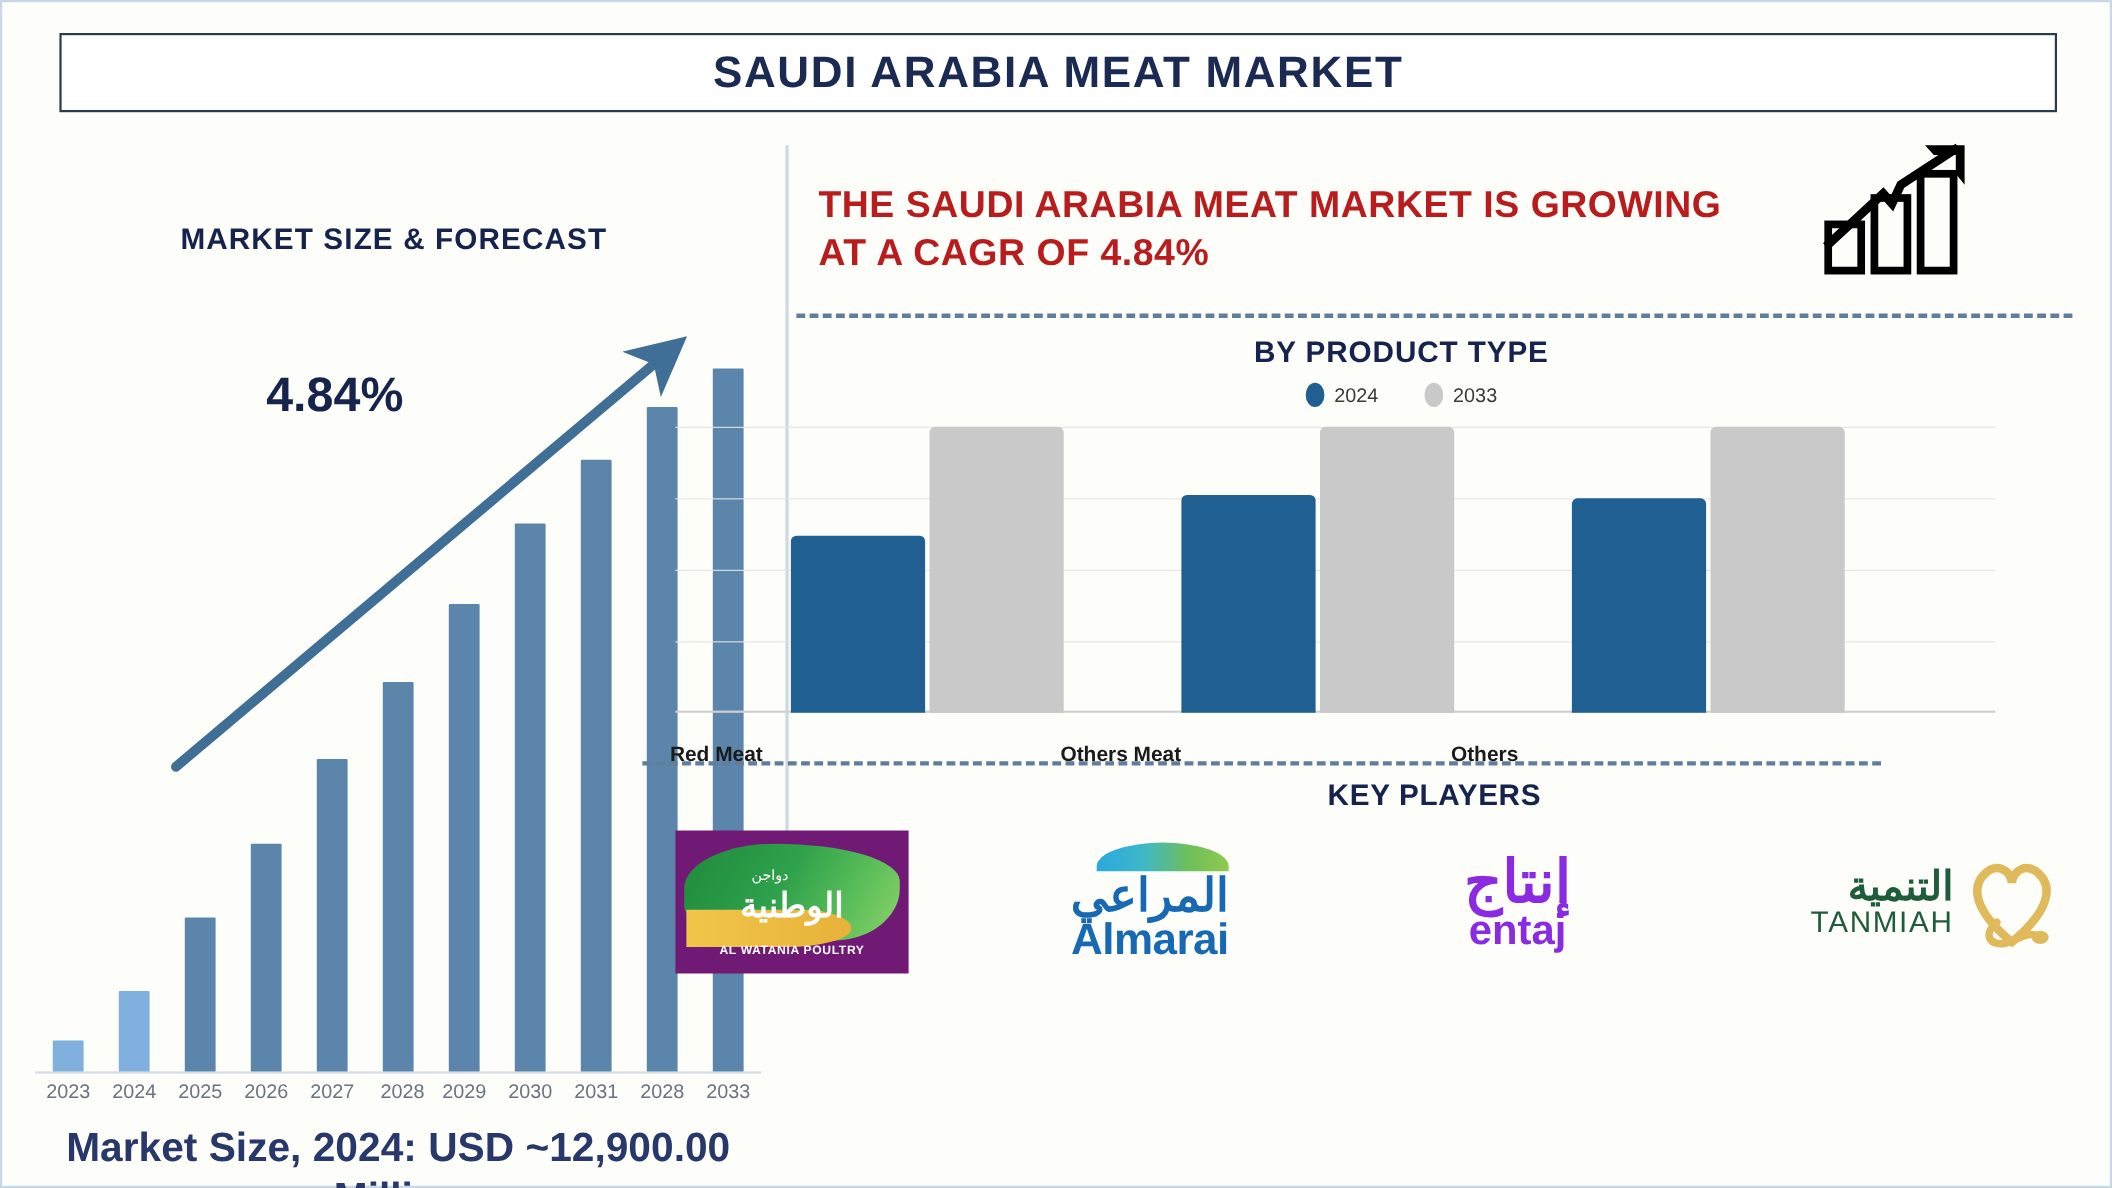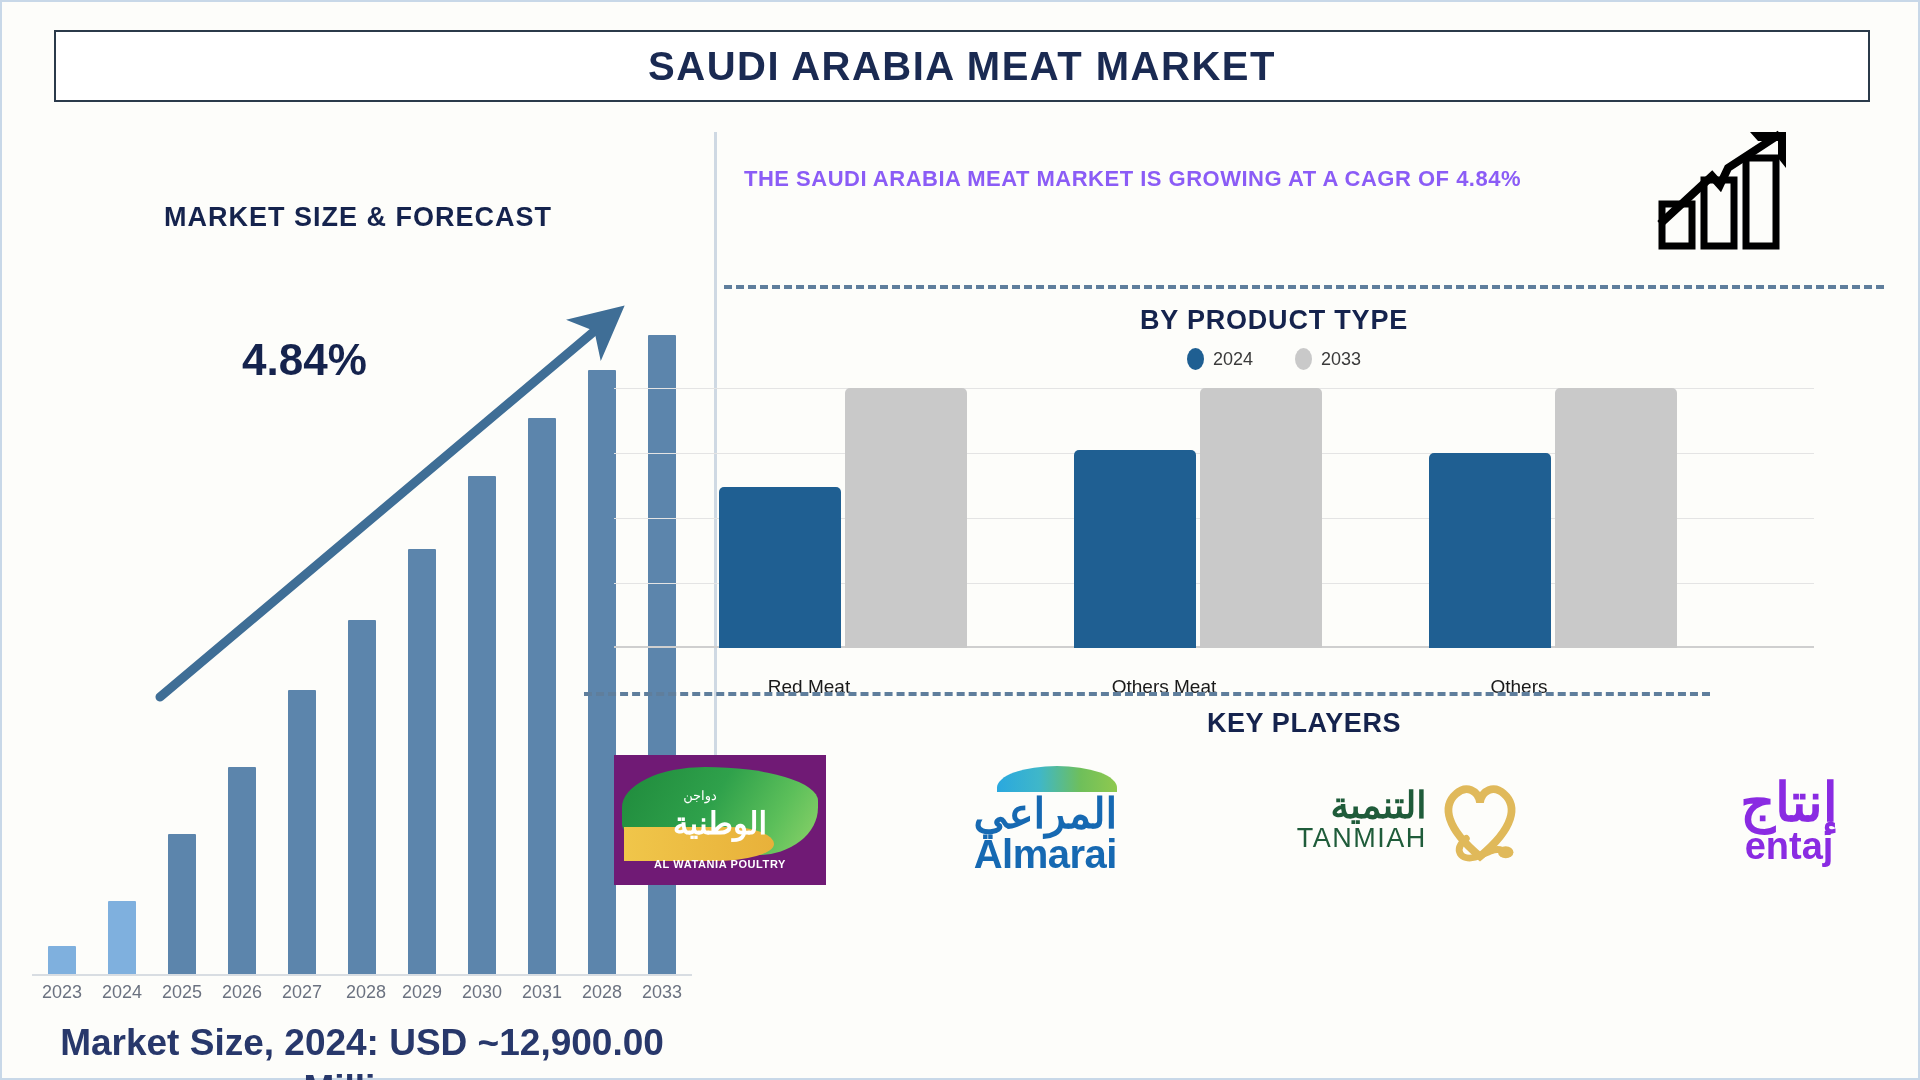--- a/index.html
+++ b/index.html
@@ -117,24 +117,24 @@
   
   #right-panel {
     position: absolute;
     left: 722px; top: 118px;
     width: 1196px; height: 960px;
   }
   #headline {
     position: absolute;
     left: 20px; top: 45px;
     width: 840px;
-    font-size: 22px; font-weight: 700;
+    font-size: 34px; font-weight: 700;
     line-height: 1.28;
     letter-spacing: 0.5px;
-    color: #8b5cf6;
+    color: #b91c1c;
   }
   #growth-icon {
     position: absolute;
     left: 930px; top: 8px;
     width: 150px; height: 125px;
   }
   .dash-line {
     position: absolute;
     left: 0; width: 1160px; height: 0;
     border-top: 4px dashed #5f7e9c;
@@ -173,22 +173,21 @@
     position: absolute; bottom: 0; height: 260px;
     display: flex; align-items: flex-end; gap: 0px;
   }
   .pbar { border-radius: 5px 5px 0 0; }
   #product-baseline {
     position: absolute; left: 0; bottom: 0;
     width: 1200px; height: 2px; background: #cfcfcf;
   }
   .pcat-label {
     position: absolute; top: 540px;
-    text-align: center;
-    font-size: 19px; font-weight: 400; color: #1a1a1a;
+    font-size: 19px; font-weight: 700; color: #1a1a1a;
   }
 
   
   #key-players-title {
     position: absolute;
     left: 80px; top: 588px; width: 1000px;
     text-align: center;
     font-size: 27px; font-weight: 700;
     letter-spacing: 0.6px;
     color: #15234d;
@@ -422,32 +421,32 @@
         <div class="ar-main">الوطنية</div>
         <div class="en-sub">AL WATANIA POULTRY</div>
       </div>
 
       <div class="logo" id="logo-almarai">
         <div class="fan"></div>
         <div class="ar">المراعي</div>
         <div class="en">Almarai</div>
       </div>
 
+      <div class="logo" id="logo-entaj">
+        <div class="ar">إنتاج</div>
+        <div class="en">entaj</div>
+      </div>
+
       <div class="logo" id="logo-tanmiah">
         <div class="txtwrap">
           <div class="ar">التنمية</div>
           <div class="en">TANMIAH</div>
         </div>
         <svg class="heart" viewBox="0 0 100 105">
           <path d="M50 95 C10 62 6 36 22 22 C34 11 48 18 50 32 C52 18 66 11 78 22 C94 36 90 62 50 95 Z" fill="none" stroke="#e0b95a" stroke-width="9" stroke-linecap="round"></path>
           <path d="M34 74 C18 88 28 100 44 96 C58 92 66 84 76 88" fill="none" stroke="#e0b95a" stroke-width="8" stroke-linecap="round"></path>
           <ellipse cx="80" cy="90" rx="9" ry="7" fill="#e0b95a"></ellipse>
         </svg>
       </div>
 
-      <div class="logo" id="logo-entaj">
-        <div class="ar">إنتاج</div>
-        <div class="en">entaj</div>
-      </div>
-
     </div>
   </div>
 </div>
 
 </body></html>

